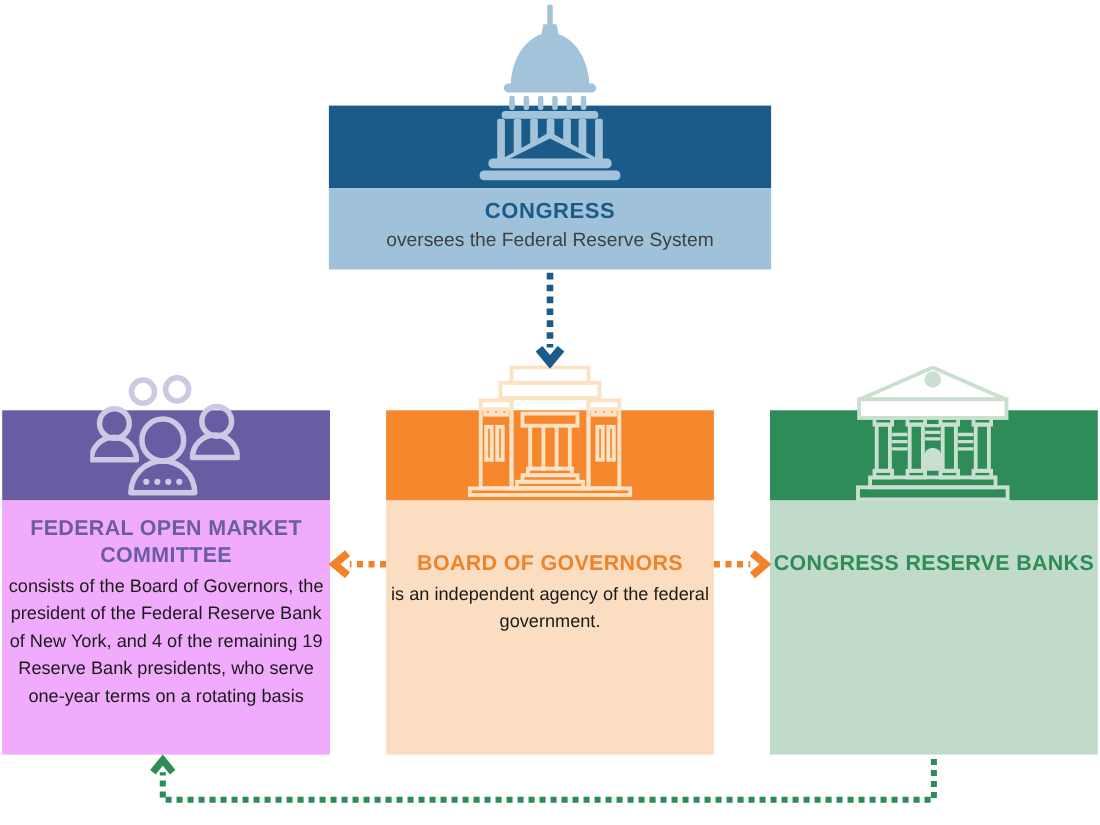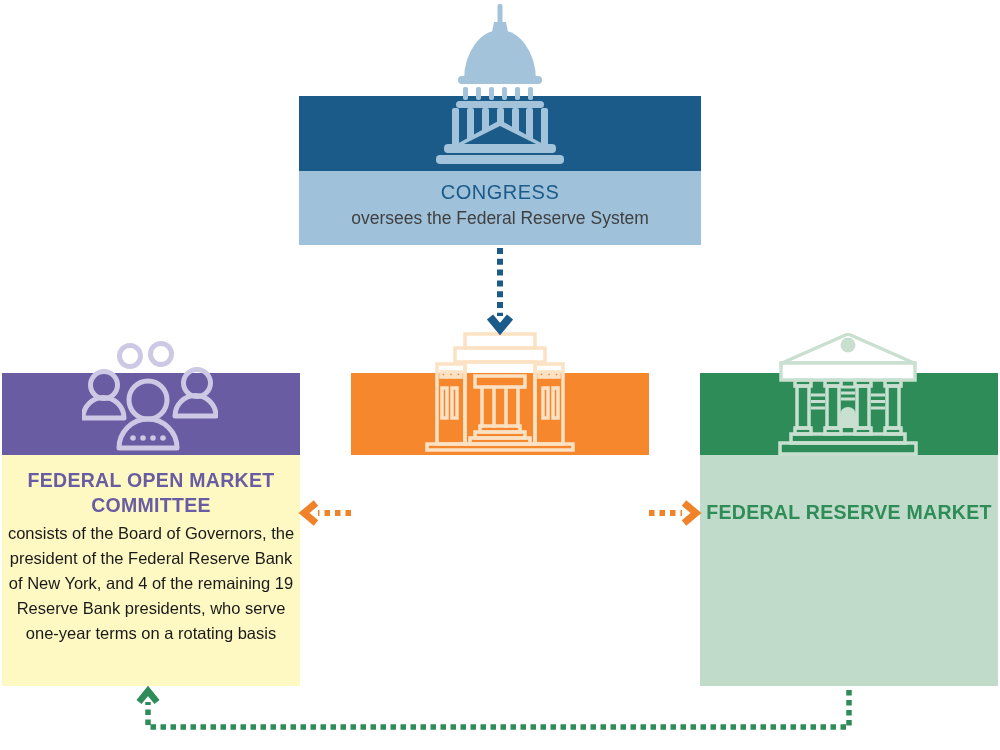--- a/index.html
+++ b/index.html
@@ -9,33 +9,33 @@
   }
   .box{position:absolute;}
   .hdr{width:100%;}
   .bdy{width:100%;box-sizing:border-box;text-align:center;}
   h2,p{margin:0;padding:0;}
 
   
   .congress{left:299px;top:96px;width:402px;}
   .congress .hdr{height:75px;background:#1B5B8A;}
   .congress .bdy{height:74px;background:#9FC1D9;padding-top:9px;}
-  .congress h2{font-size:20px;line-height:24px;font-weight:normal;color:#1B5B8A;letter-spacing:.5px;}
+  .congress h2{font-size:20px;line-height:24px;font-weight:bold;color:#1B5B8A;letter-spacing:.5px;}
   .congress p{font-size:17.5px;line-height:24px;color:#404040;margin-top:2px;}
 
   
   .mid{top:373px;width:298px;}
   .mid .hdr{height:82px;}
   .mid .bdy{height:231px;}
   .mid h2{font-size:19.5px;line-height:25px;font-weight:bold;letter-spacing:.3px;}
   .mid p{font-size:16.5px;line-height:25px;color:#1a1a1a;margin-top:3px;}
 
   .fomc{left:2px;}
   .fomc .hdr{background:#695CA3;}
-  .fomc .bdy{background:#fef9c3;padding:13px 3px 0 3px;}
+  .fomc .bdy{background:#f0abfc;padding:13px 3px 0 3px;}
   .fomc h2{color:#695CA3;}
 
   .bog{left:351px;}
   .bog .hdr{background:#F6872D;}
   .bog .bdy{background:#FBDEC1;padding:45px 3px 0 3px;}
   .bog h2{color:#F0832A;white-space:nowrap;}
 
   .frb{left:700px;}
   .frb .hdr{background:#2E8C58;}
   .frb .bdy{background:#C0DBC9;padding:45px 14px 0 14px;}
@@ -71,26 +71,30 @@
   <section class="box mid fomc">
     <div class="hdr"></div>
     <div class="bdy">
       <h2>FEDERAL OPEN MARKET COMMITTEE</h2>
       <p>consists of the Board of Governors, the president of the Federal Reserve Bank of New York, and 4 of the remaining 19 Reserve Bank presidents, who serve one-year terms on a rotating basis</p>
     </div>
   </section>
 
   <section class="box mid bog">
     <div class="hdr"></div>
+    <div class="bdy">
+      <h2>BOARD OF GOVERNORS</h2>
+      <p>is an independent agency of the federal government.</p>
+    </div>
   </section>
 
   <section class="box mid frb">
     <div class="hdr"></div>
     <div class="bdy">
-      <h2>FEDERAL RESERVE MARKET</h2>
+      <h2>CONGRESS RESERVE BANKS</h2>
     </div>
   </section>
 
   <svg class="icon icon-capitol" width="140" height="162" viewBox="0 0 140 162">
     <g fill="#A3C3DA">
       <rect x="67.5" y="2" width="5" height="20" rx="2"></rect>
       <polygon points="64,20 76,20 78,30 62,30"></polygon>
       <path d="M34,78 A36,50 0 0 1 106,78 Z"></path>
       <rect x="28" y="74" width="84" height="8" rx="4"></rect>
       <rect x="33" y="85" width="5" height="13" rx="2"></rect>

